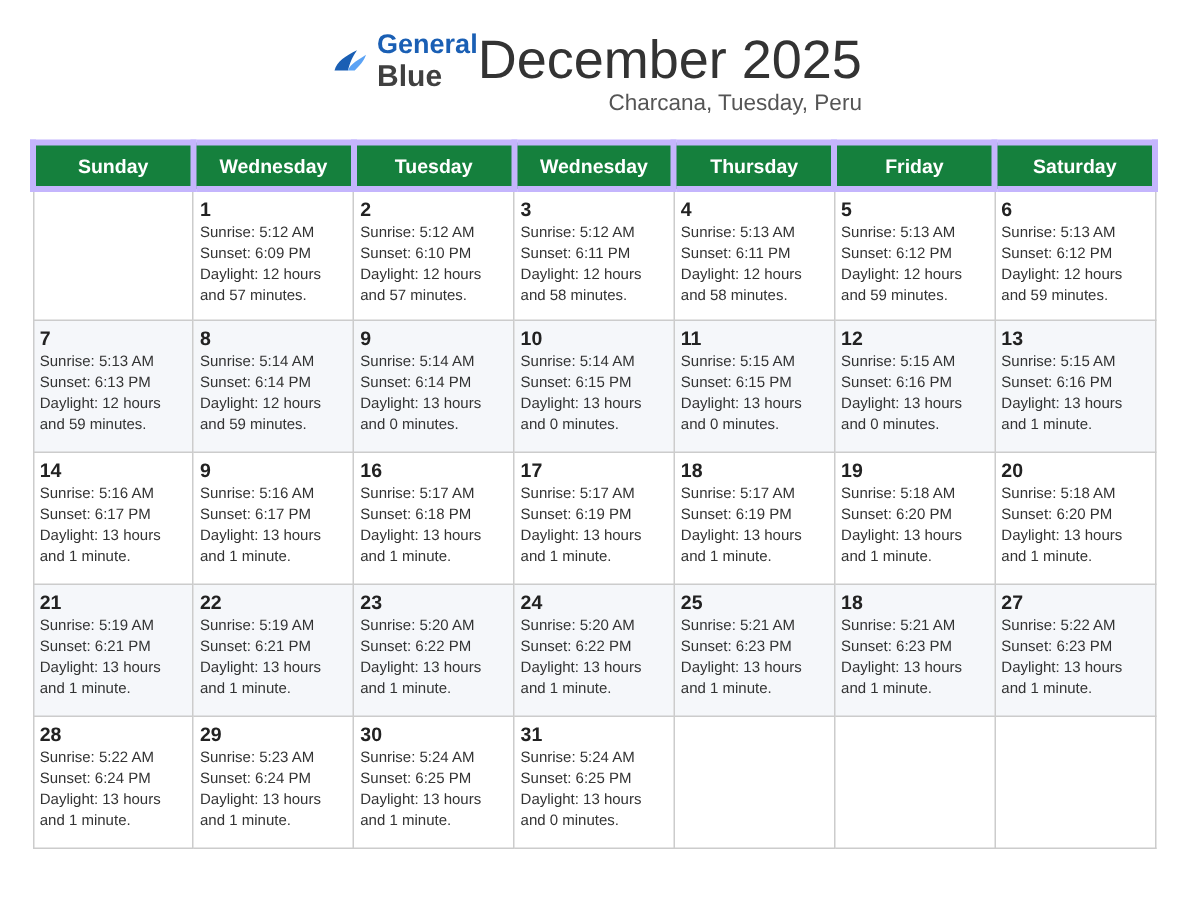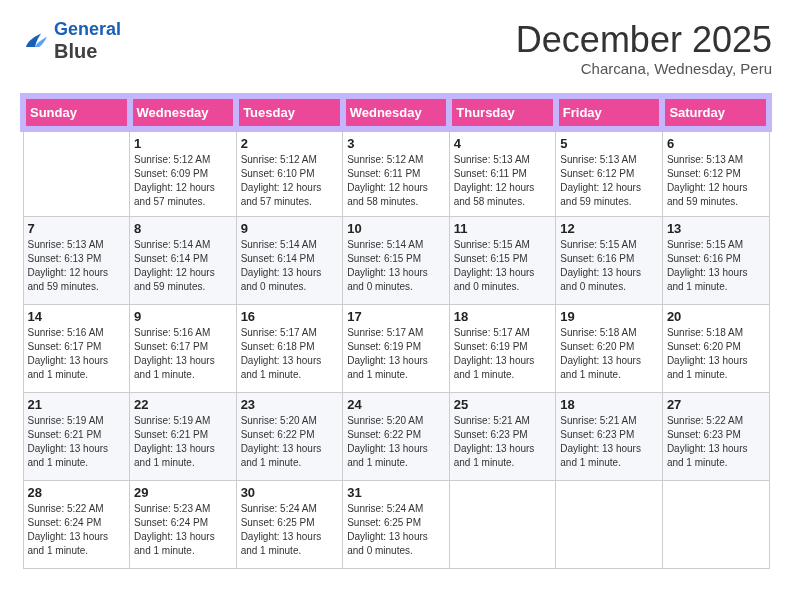--- a/index.html
+++ b/index.html
@@ -5,21 +5,21 @@
     * { box-sizing: border-box; margin: 0; padding: 0; }
     body {
       font-family: Arial, sans-serif;
       background: #fff;
       width: 792px;
       min-height: 612px;
       padding: 20px;
     }
     .header {
       display: flex;
-      justify-content: space-between;
+      justify-content: center;
       align-items: flex-start;
       margin-bottom: 16px;
     }
     .logo {
       display: flex;
       align-items: center;
       gap: 4px;
     }
     .logo-bird {
       width: 30px;
@@ -37,27 +37,27 @@
     .subtitle {
       font-size: 15px;
       color: #555;
     }
     table {
       width: 100%;
       border-collapse: collapse;
       font-size: 11px;
     }
     thead tr th {
-      background: #ec4899;
+      background: #15803d;
       color: #fff;
       padding: 6px 4px;
-      text-align: left;
+      text-align: center;
       font-size: 13px;
       font-weight: bold;
-      border: 6px solid #c4b5fd;
+      border: 4px solid #c4b5fd;
     }
     tbody tr td {
       border: 1px solid #ccc;
       vertical-align: top;
       padding: 4px;
       width: calc(100% / 7);
       height: 88px;
     }
     tbody tr:nth-child(even) td {
       background: #f5f7fa;
@@ -90,21 +90,21 @@
       <path d="M8 28 C10 20, 18 15, 28 10 C24 16, 22 20, 20 28 Z" fill="#1a5fb4"></path>
       <path d="M20 28 C22 22, 30 18, 36 14 C34 20, 30 24, 26 28 Z" fill="#5ba3f5"></path>
     </svg>
     <div>
       <div style="font-size:18px;font-weight:bold;color:#1a5fb4;line-height:1.1">General</div>
       <div style="font-size:20px;font-weight:bold;color:#404040;line-height:1.1">Blue</div>
     </div>
   </div>
   <div class="title-block">
     <div class="month-title">December 2025</div>
-    <div class="subtitle">Charcana, Wednesday, Peru</div>
+    <div class="subtitle">Charcana, Tuesday, Peru</div>
   </div>
 </div>
 
 <table>
   <thead>
     <tr>
     <th>Sunday</th>
         <th>Wednesday</th>
         <th>Tuesday</th>
         <th>Wednesday</th>

